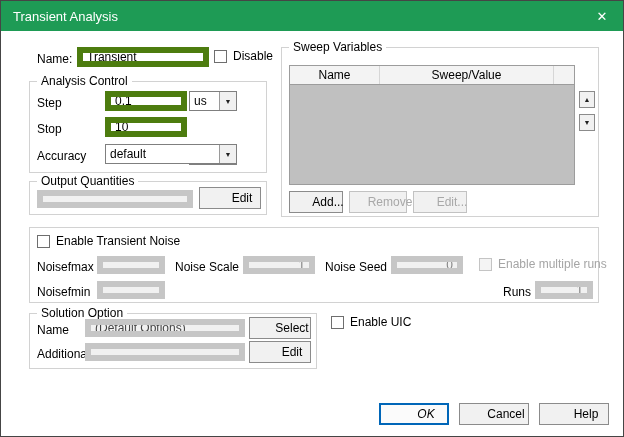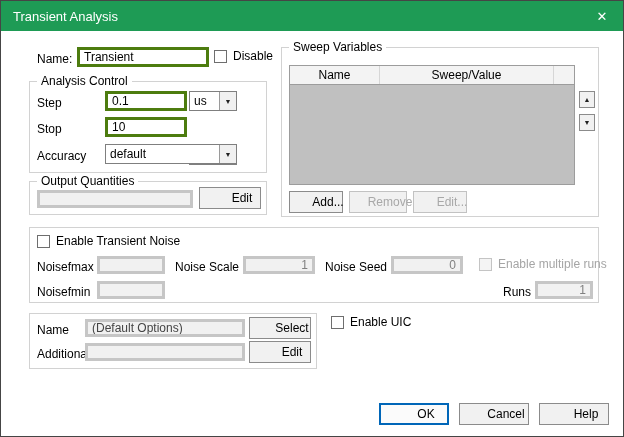--- a/index.html
+++ b/index.html
@@ -4,21 +4,21 @@
 <style>
   * { margin:0; padding:0; box-sizing:border-box; }
   html,body { background:#9a9a9a; }
   body { font-family:"Liberation Sans", sans-serif; font-size:12px; color:#000; }
   .dialog { position:relative; width:624px; height:437px; background:#ffffff; border:1px solid #454545; overflow:hidden; }
   .titlebar { position:absolute; left:0; top:0; right:0; height:30px; background:#1e9b55; color:#fff; display:flex; align-items:center; padding-left:12px; font-size:13px; }
   .close-btn { position:absolute; right:0; top:0; width:42px; height:30px; display:flex; align-items:center; justify-content:center; color:#fff; font-size:13px; cursor:pointer; }
   .label { position:absolute; white-space:nowrap; line-height:14px; }
   .group { position:absolute; border:1px solid #d2d2d2; }
   .legend { position:absolute; background:#fff; padding:0 4px; white-space:nowrap; line-height:14px; }
-  .tb { position:absolute; border:3px solid #4d7c0f; background:#fff; font:inherit; padding:1px 4px; outline:none; }
+  .tb { position:absolute; border:6px solid #4d7c0f; background:#fff; font:inherit; padding:1px 4px; outline:none; }
   .tb.dis { background:#f1f1f1; border-color:#c6c6c6; color:#808080; }
   .tb.ra { text-align:right; }
   .combo { position:absolute; border:1px solid #7f7f7f; background:#fff; display:flex; }
   .combo .cval { flex:1; padding:0 4px; display:flex; align-items:center; overflow:hidden; }
   .combo .carrow { width:17px; background:#f0f0f0; border-left:1px solid #9a9a9a; display:flex; align-items:center; justify-content:center; font-size:7px; color:#222; cursor:pointer; }
   .btn { position:absolute; background:#f1f1f1; border:1px solid #8b8b8b; font:inherit; display:flex; align-items:center; justify-content:center; cursor:pointer;padding-left:24px; }
   .btn.dis { color:#a8a8a8; border-color:#c2c2c2; cursor:default; }
   .btn.primary { border:1px solid #0066b8; box-shadow:inset 0 0 0 1px #0066b8; background:#fbfbfb; }
   .cb { position:absolute; display:flex; align-items:center; gap:6px; cursor:pointer; white-space:nowrap;text-align:right; }
   .cb .box { width:13px; height:13px; border:1px solid #6e6e6e; background:#fff; flex:0 0 auto; }
@@ -122,31 +122,32 @@
     <span>Enable multiple runs</span>
   </div>
 
   <div class="label" style="left:36px; top:284px;">Noisefmin</div>
   <input class="tb dis" style="left: 96px; top: 280px; width: 68px; height: 18px;" value="">
 
   <div class="label" style="left:502px; top:284px;">Runs</div>
   <input class="tb dis ra" style="left: 534px; top: 280px; width: 58px; height: 18px;" value="1">
 
   <div class="group" style="left:28px; top:312px; width:288px; height:56px;"></div>
+  <div class="legend" style="left:36px; top:305px;">Solution Option</div>
 
   <div class="label" style="left:36px; top:322px;">Name</div>
   <input class="tb dis" style="left: 84px; top: 318px; width: 160px; height: 18px; color: rgb(68, 68, 68);" value="(Default Options)">
   <button class="btn" style="left:248px; top:316px; width:62px; height:22px;">Select</button>
 
   <div class="label" style="left:36px; top:346px;">Additional</div>
   <input class="tb dis" style="left: 84px; top: 342px; width: 160px; height: 18px;" value="">
   <button class="btn" style="left:248px; top:340px; width:62px; height:22px;">Edit</button>
 
   <div class="cb" style="left:330px; top:314px;">
     <span class="box"></span>
     <span>Enable UIC</span>
   </div>
 
-  <button class="btn primary" style="left:378px; top:402px; width:70px; height:22px;">OK</button>
+  <button class="btn primary" style="left:378px; top:402px; width:70px; height:22px;font-style:italic;">OK</button>
   <button class="btn" style="left:458px; top:402px; width:70px; height:22px;">Cancel</button>
   <button class="btn" style="left:538px; top:402px; width:70px; height:22px;">Help</button>
 
 </div>
 
 </body></html>

